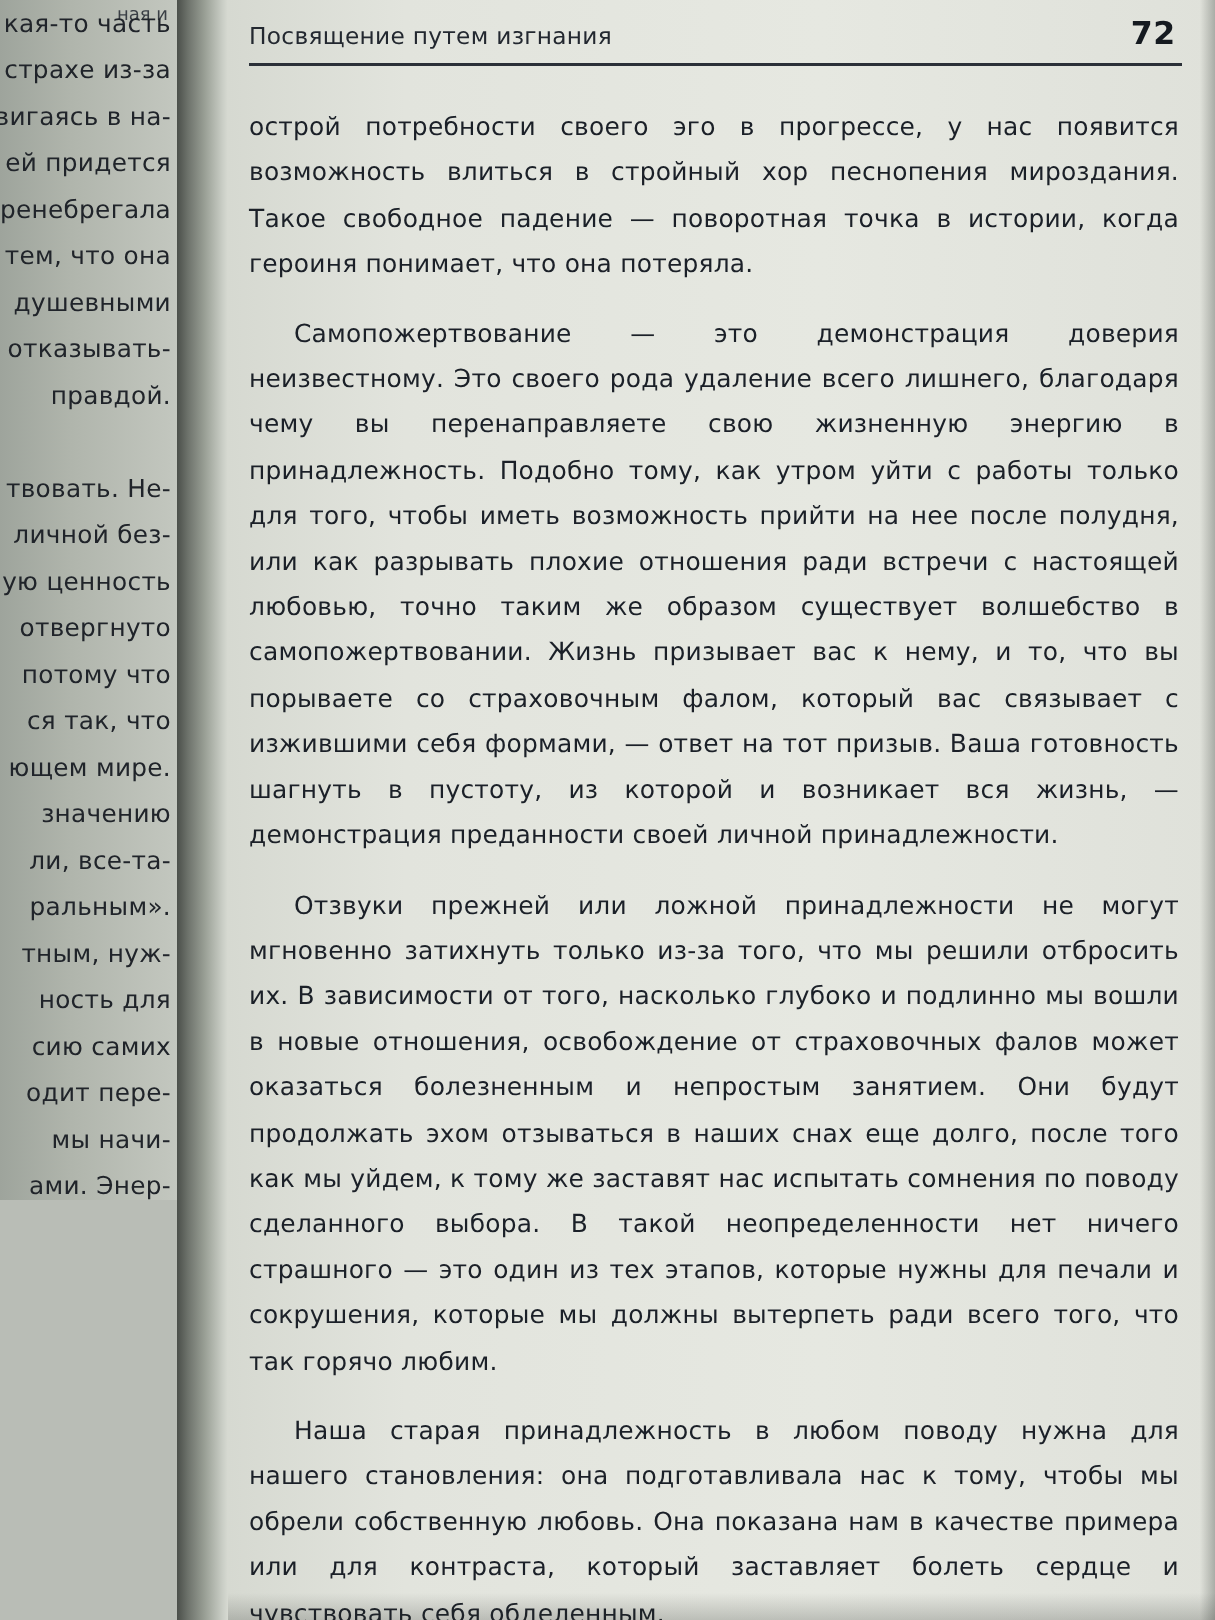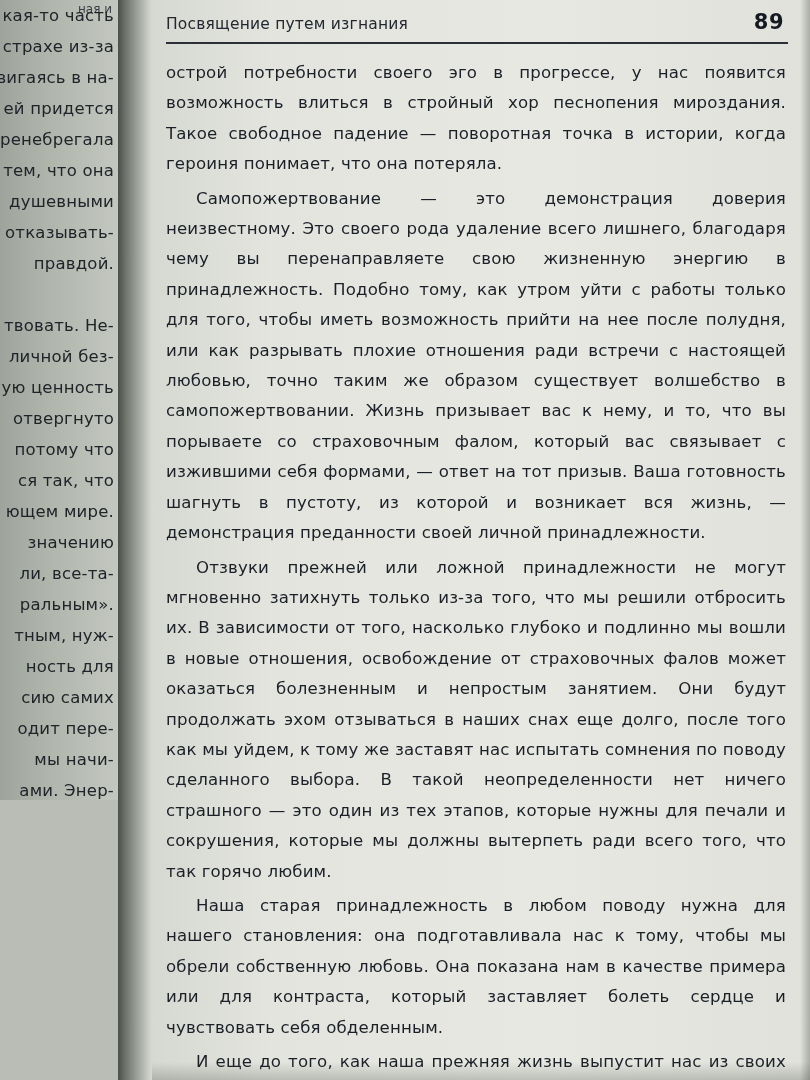--- a/index.html
+++ b/index.html
@@ -106,21 +106,21 @@
     background: #2b3038;
   }
 
   .page-body {
     position: absolute;
     left: 14px;
     right: 24px;
     top: 54px;
   }
   .para {
-    margin: 4px 0 0 0;
+    margin: 16px 0 0 0;
     color: #1b2028;
     font-size: 16.6px;
     line-height: 30.4px;
     text-align: justify;
     text-justify: inter-word;
     letter-spacing: 0.15px;
     text-indent: 30px;
     hyphens: manual;
   }
   .para.first { text-indent: 0; }
@@ -185,21 +185,21 @@
 вая воз-
 благода-</div>
   </div>
 
   <div class="gutter"></div>
 
   <div class="right-page">
 
     <div class="page-header">
       <div class="running-title">Посвящение путем изгнания</div>
-      <div class="page-number">89</div>
+      <div class="page-number">72</div>
     </div>
     <div class="header-rule"></div>
 
     <div class="page-body">
       <p class="para first">острой потребности своего эго в прогрессе, у нас появится возможность влиться в стройный хор песнопения мироздания. Такое свободное падение — поворотная точка в истории, когда героиня понимает, что она потеряла.</p>
       <p class="para">Самопожертвование — это демонстрация доверия неизвестному. Это своего рода удаление всего лишнего, благодаря чему вы перенаправляете свою жизненную энергию в принадлежность. Подобно тому, как утром уйти с работы только для того, чтобы иметь возможность прийти на нее после полудня, или как разрывать плохие отношения ради встречи с настоящей любовью, точно таким же образом существует волшебство в самопожертвовании. Жизнь призывает вас к нему, и то, что вы порываете со страховочным фалом, который вас связывает с изжившими себя формами, — ответ на тот призыв. Ваша готовность шагнуть в пустоту, из которой и возникает вся жизнь, — демонстрация преданности своей личной принадлежности.</p>
       <p class="para">Отзвуки прежней или ложной принадлежности не могут мгновенно затихнуть только из-за того, что мы решили отбросить их. В зависимости от того, насколько глубоко и подлинно мы вошли в новые отношения, освобождение от страховочных фалов может оказаться болезненным и непростым занятием. Они будут продолжать эхом отзываться в наших снах еще долго, после того как мы уйдем, к тому же заставят нас испытать сомнения по поводу сделанного выбора. В такой неопределенности нет ничего страшного — это один из тех этапов, которые нужны для печали и сокрушения, которые мы должны вытерпеть ради всего того, что так горячо любим.</p>
       <p class="para">Наша старая принадлежность в любом поводу нужна для нашего становления: она подготавливала нас к тому, чтобы мы обрели собственную любовь. Она показана нам в качестве примера или для контраста, который заставляет болеть сердце и чувствовать себя обделенным.</p>
       <p class="para">И еще до того, как наша прежняя жизнь выпустит нас из своих объятий, давайте поблагодарим ее за ту большую помощь, которую она оказала нашему становлению. Она дала нам почувствовать, несмотря на весь наш идеализм, каково это — находиться в тесном союзе с другими людьми; а это значит вносить</p>
     </div>

